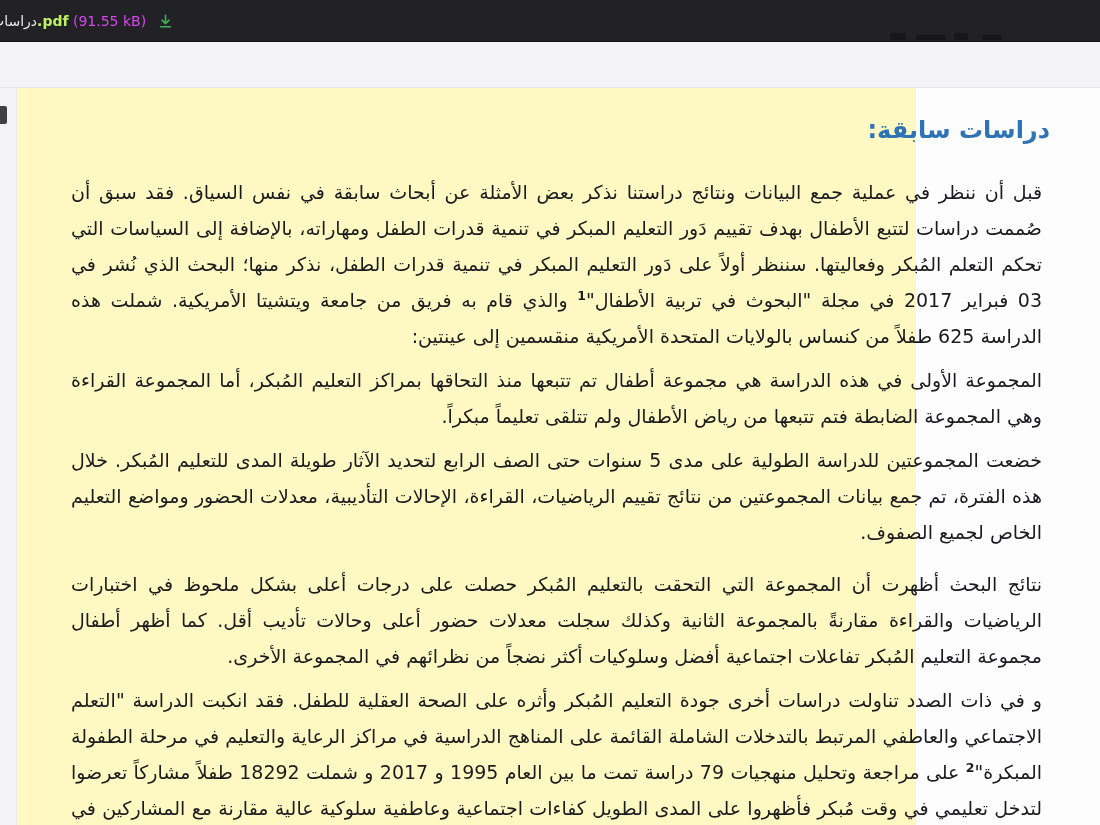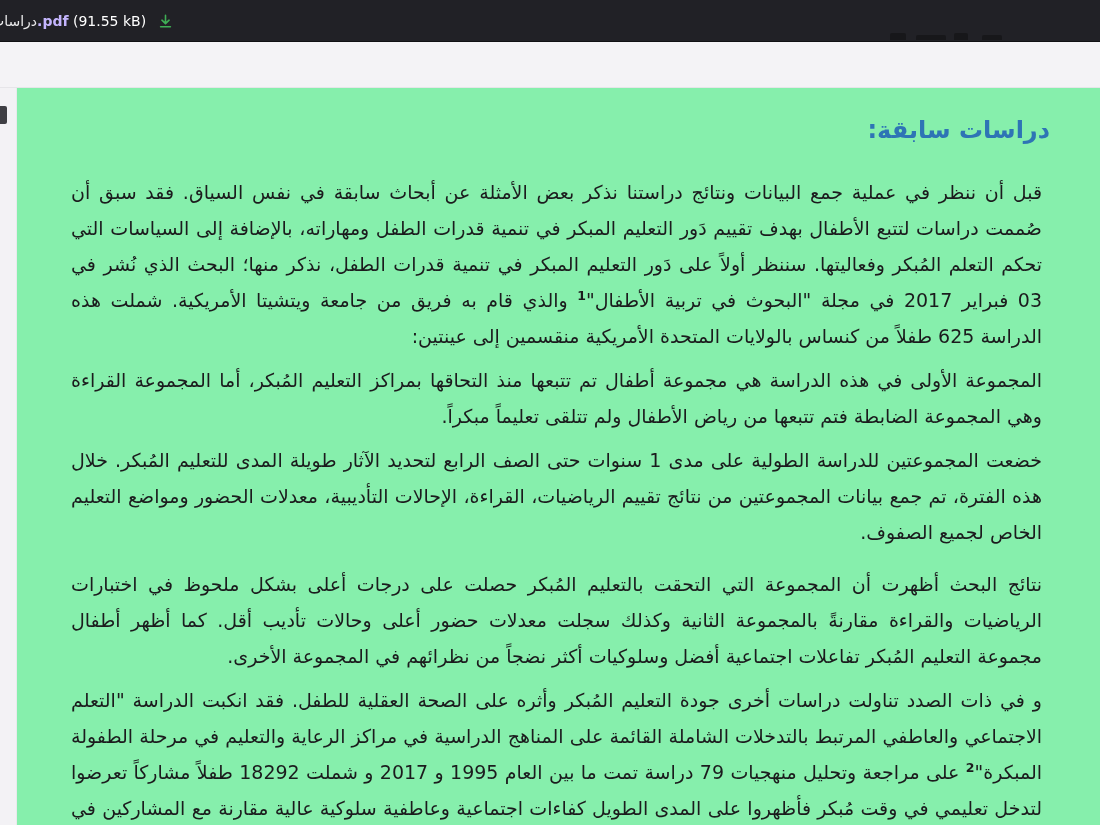--- a/index.html
+++ b/index.html
@@ -21,22 +21,22 @@
   }
   .attachment-chip {
     display: flex; align-items: center; gap: 7px;
     margin-left: -9px; 
     padding-top: 1px;
     color: #e9e9ea; font-size: 14px;
     white-space: nowrap;
     cursor: pointer;
   }
   .file-arabic { direction: rtl; unicode-bidi: isolate; }
-  .file-ext { font-weight: bold; color: #c4b5fd; }
-  .file-size { color: #ffffff; margin-right: 2px; }
+  .file-ext { font-weight: bold; color: #bef264; }
+  .file-size { color: #d946ef; margin-right: 2px; }
   .dl-icon { display: inline-block; margin-left: 3px; margin-top: 3px; }
 
   .bar-artifacts { position: absolute; right: 90px; bottom: 0; width: 120px; height: 10px; }
   .bar-artifacts i {
     position: absolute; bottom: 1px; background: #17171a; border-radius: 2px 2px 0 0;
   }
   .bar-artifacts i:nth-child(1) { left: 0;  width: 16px; height: 7px; }
   .bar-artifacts i:nth-child(2) { left: 26px; width: 30px; height: 5px; }
   .bar-artifacts i:nth-child(3) { left: 64px; width: 14px; height: 7px; }
   .bar-artifacts i:nth-child(4) { left: 92px; width: 20px; height: 5px; }
@@ -44,22 +44,22 @@
   
   .subheader-band {
     position: absolute; top: 42px; left: 0; width: 1100px; height: 46px;
     background: #f4f3f6;
     border-bottom: 1px solid #e6e5e9;
     z-index: 2;
   }
 
   
   .page-area {
-    position: absolute; top: 88px; left: 0; width: 1100px; height: 737px;
-    background: #86efac;
+    position: absolute; top: 88px; left: 0; width: 916px; height: 737px;
+    background: #fef9c3;
   }
   .left-gutter {
     position: absolute; top: 0; left: 0; width: 17px; height: 737px;
     background: #f3f2f5;
     border-right: 1px solid #eae9ed;
   }
   .clipped-glyph {
     position: absolute; left: -4px; top: 18px; width: 11px; height: 18px;
     background: #3f3f44; border-radius: 2px;
   }
@@ -122,19 +122,19 @@
     <span class="clipped-glyph"></span>
   </div>
 
   <div class="doc">
     <h1 class="doc-title">دراسات سابقة:</h1>
 
     <p><span>قبل أن ننظر في عملية جمع البيانات ونتائج دراستنا نذكر بعض الأمثلة عن أبحاث سابقة في نفس السياق. فقد سبق أن صُممت دراسات لتتبع الأطفال بهدف تقييم دَور التعليم المبكر في تنمية قدرات الطفل ومهاراته، بالإضافة إلى السياسات التي تحكم التعلم المُبكر وفعاليتها. سننظر أولاً على دَور التعليم المبكر في تنمية قدرات الطفل، نذكر منها؛ البحث الذي نُشر في 03 فبراير 2017 في مجلة "البحوث في تربية الأطفال"</span><sup>1</sup><span> والذي قام به فريق من جامعة ويتشيتا الأمريكية. شملت هذه الدراسة 625 طفلاً من كنساس بالولايات المتحدة الأمريكية منقسمين إلى عينتين:</span></p>
 
     <p>المجموعة الأولى في هذه الدراسة هي مجموعة أطفال تم تتبعها منذ التحاقها بمراكز التعليم المُبكر، أما المجموعة القراءة وهي المجموعة الضابطة فتم تتبعها من رياض الأطفال ولم تتلقى تعليماً مبكراً.</p>
 
-    <p>خضعت المجموعتين للدراسة الطولية على مدى 1 سنوات حتى الصف الرابع لتحديد الآثار طويلة المدى للتعليم المُبكر. خلال هذه الفترة، تم جمع بيانات المجموعتين من نتائج تقييم الرياضيات، القراءة، الإحالات التأديبية، معدلات الحضور ومواضع التعليم الخاص لجميع الصفوف.</p>
+    <p>خضعت المجموعتين للدراسة الطولية على مدى 5 سنوات حتى الصف الرابع لتحديد الآثار طويلة المدى للتعليم المُبكر. خلال هذه الفترة، تم جمع بيانات المجموعتين من نتائج تقييم الرياضيات، القراءة، الإحالات التأديبية، معدلات الحضور ومواضع التعليم الخاص لجميع الصفوف.</p>
 
     <p class="spaced">نتائج البحث أظهرت أن المجموعة التي التحقت بالتعليم المُبكر حصلت على درجات أعلى بشكل ملحوظ في اختبارات الرياضيات والقراءة مقارنةً بالمجموعة الثانية وكذلك سجلت معدلات حضور أعلى وحالات تأديب أقل. كما أظهر أطفال مجموعة التعليم المُبكر تفاعلات اجتماعية أفضل وسلوكيات أكثر نضجاً من نظرائهم في المجموعة الأخرى.</p>
 
     <p><span>و في ذات الصدد تناولت دراسات أخرى جودة التعليم المُبكر وأثره على الصحة العقلية للطفل. فقد انكبت الدراسة "التعلم الاجتماعي والعاطفي المرتبط بالتدخلات الشاملة القائمة على المناهج الدراسية في مراكز الرعاية والتعليم في مرحلة الطفولة المبكرة"</span><sup>2</sup><span> على مراجعة وتحليل منهجيات 79 دراسة تمت ما بين العام 1995 و 2017 و شملت 18292 طفلاً مشاركاً تعرضوا لتدخل تعليمي في وقت مُبكر فأظهروا على المدى الطويل كفاءات اجتماعية وعاطفية سلوكية عالية مقارنة مع المشاركين في المجموعات الضابطة. فحسب الدراسة؛ فإن الأنشطة التعليمية في مرحلة الطفولة المبكرة تحسن صحة الطفل ونتائجه التعليمية.</span></p>
   </div>
 </div>
 
 </body></html>

